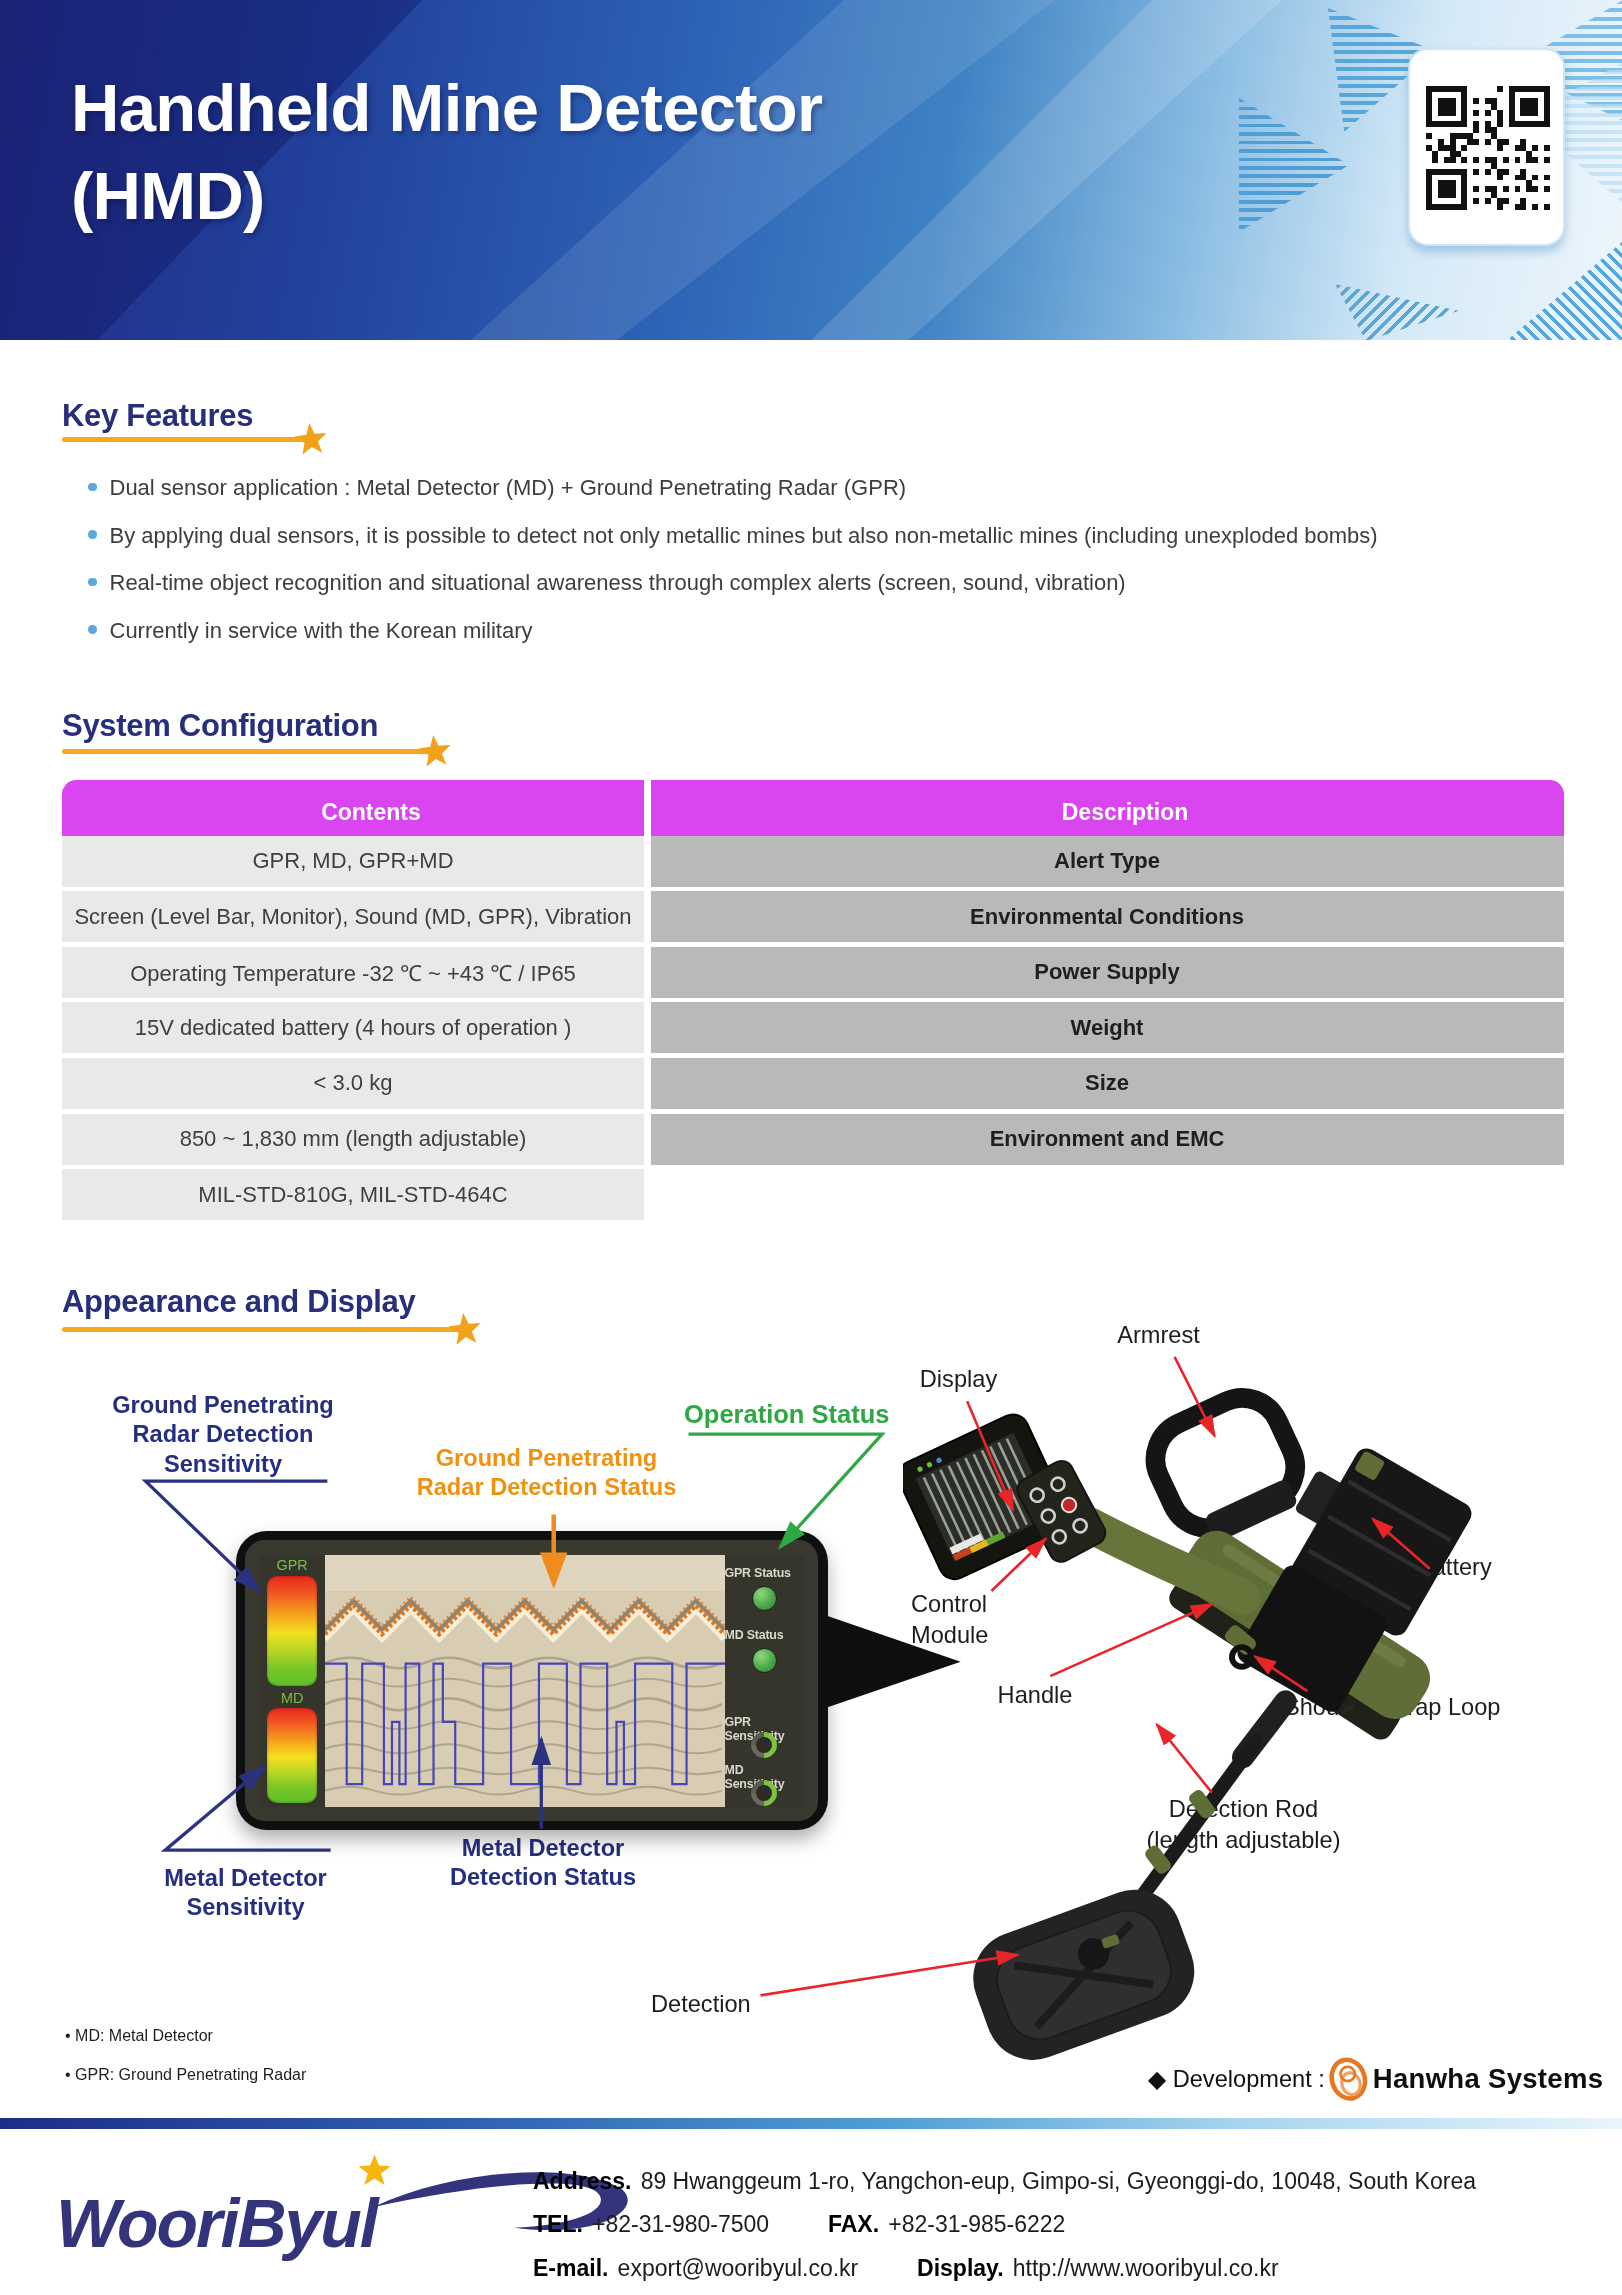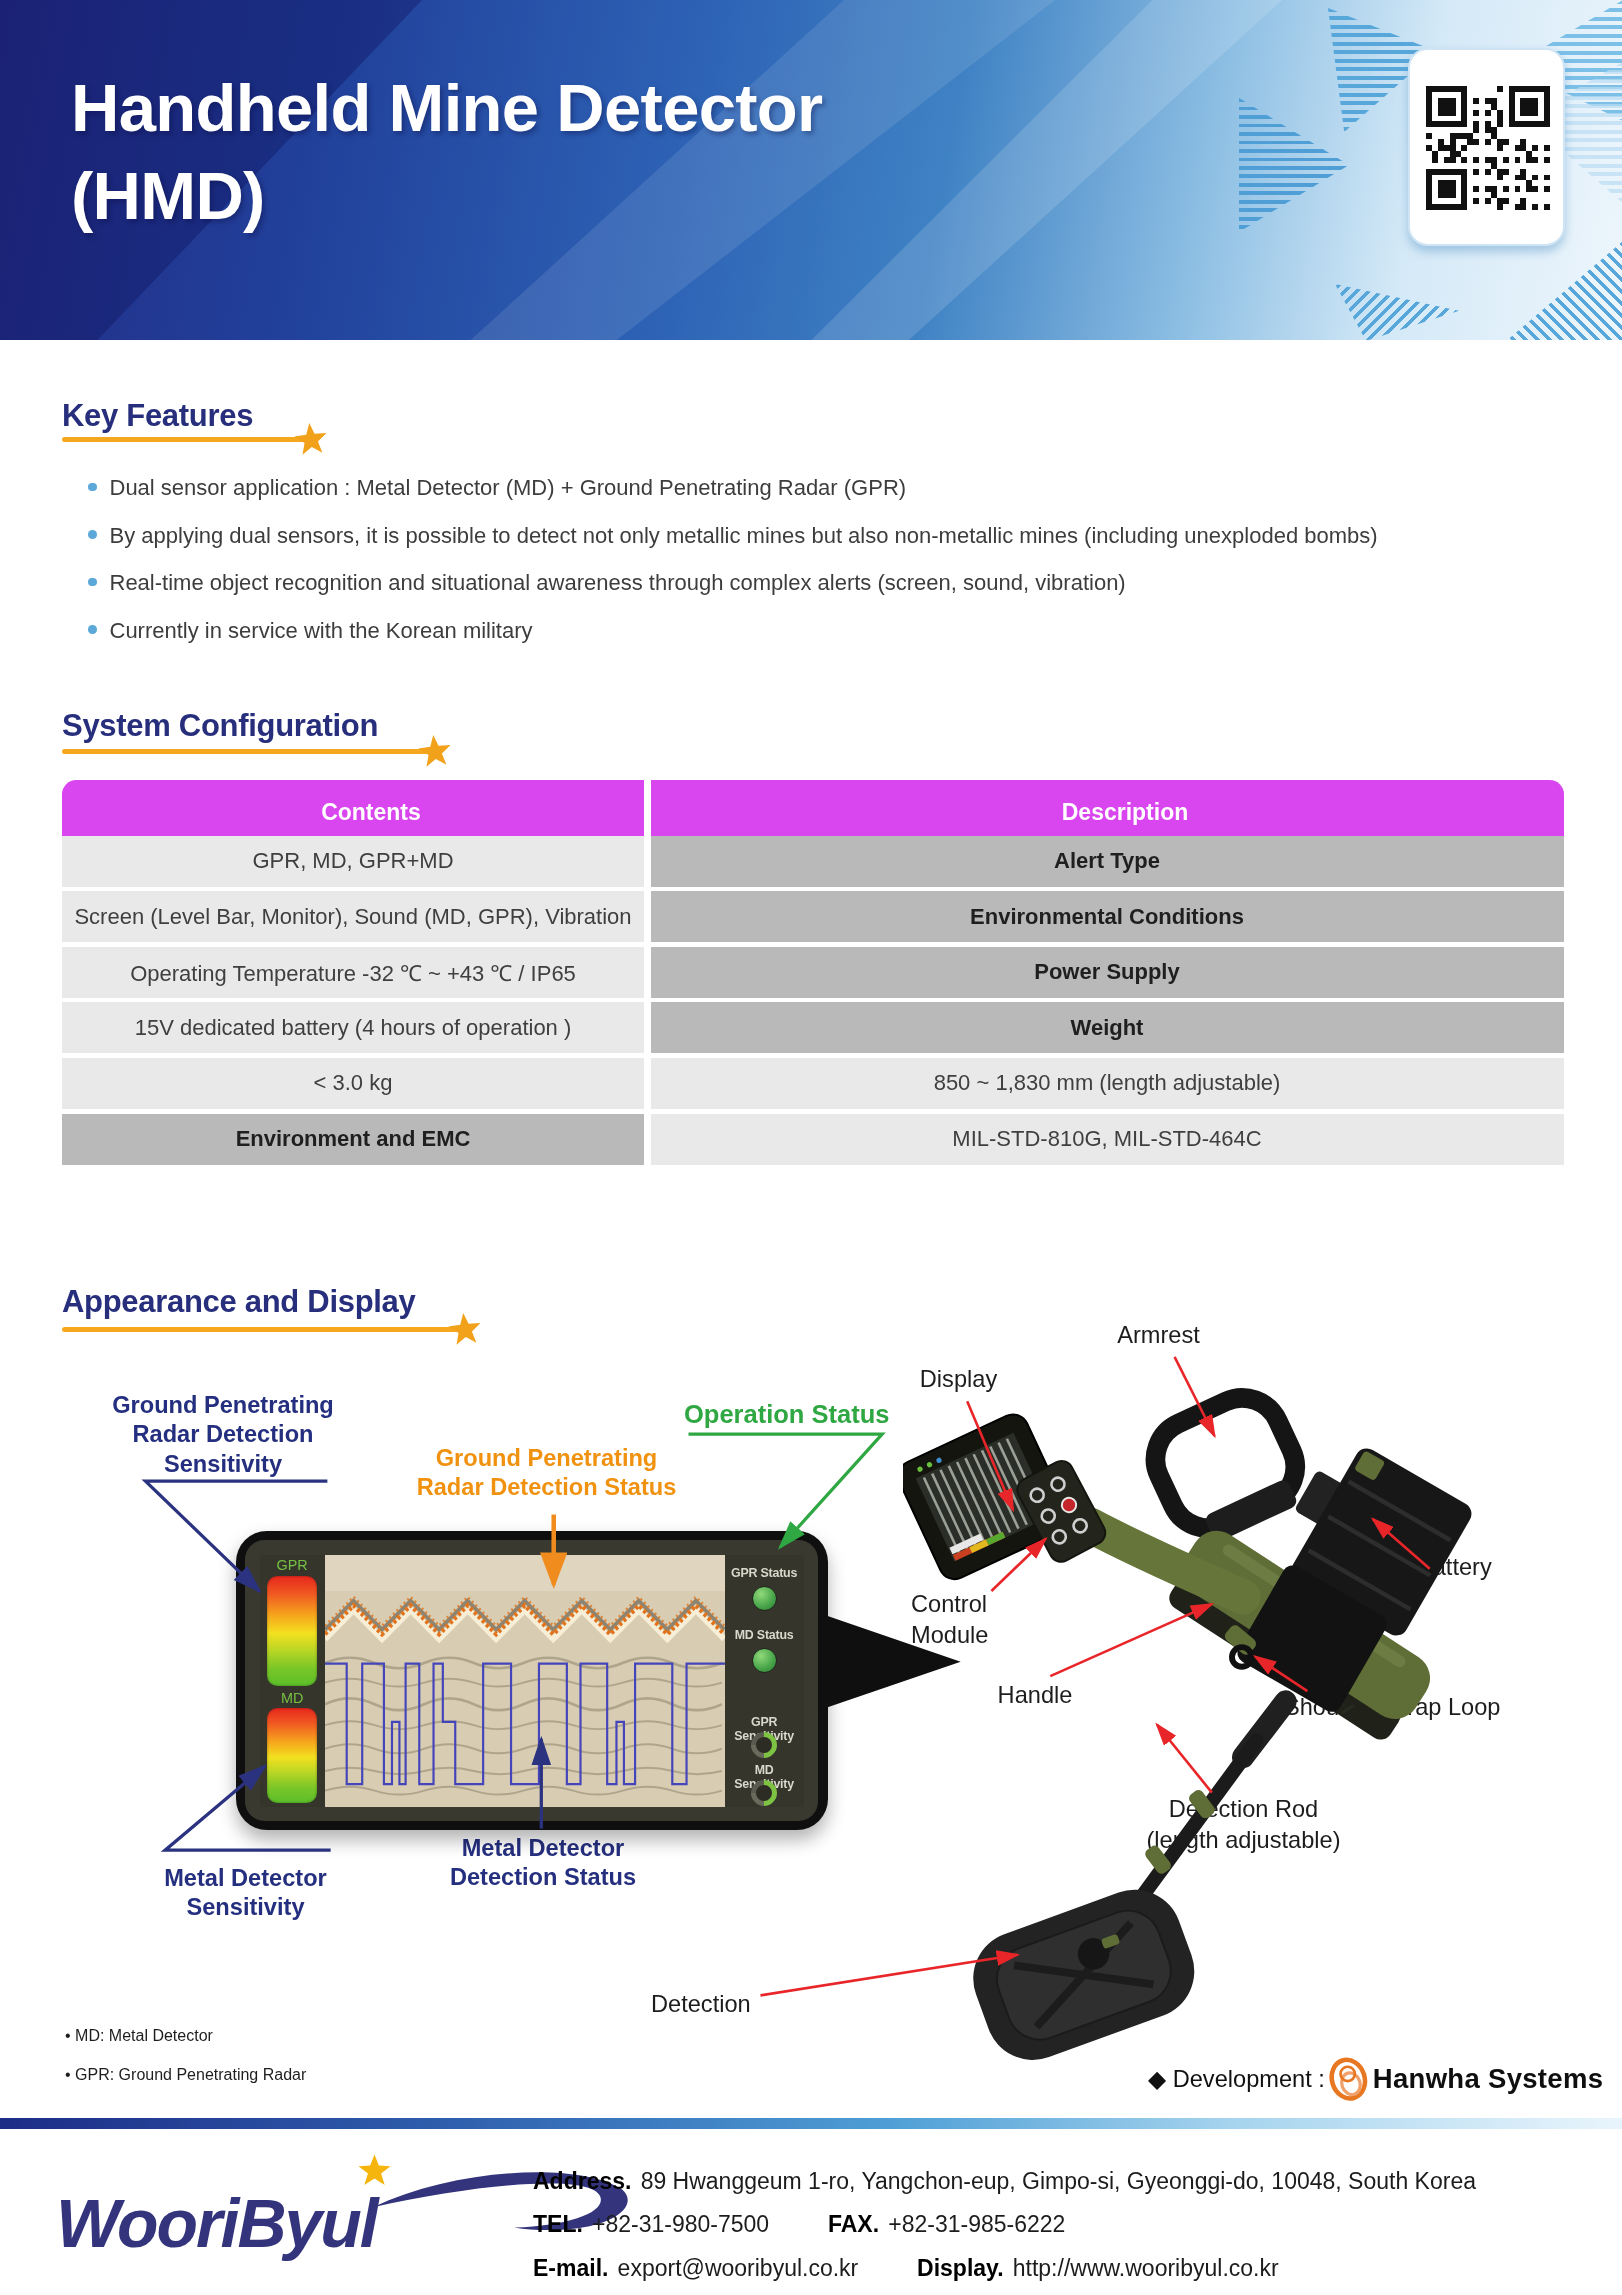--- a/index.html
+++ b/index.html
@@ -52,21 +52,21 @@
     border-radius:31px; box-shadow:0 9.2px 18.3px rgba(0,0,0,0.30); }
   .bezel { position:absolute; left:9.2px; top:9.2px; width:573px; height:281px; background:#393930; border-radius:19.6px; }
   .tab-screen { position:absolute; left:23.6px; top:23.6px; width:544px; height:252px; display:flex; }
   .side-left  { width:65px; height:252px; background:#35352c; position:relative; }
   .side-right { width:79px; height:252px; background:#35352c; position:relative; }
   .scan-area  { width:400px; height:252px; position:relative; background:#d8cdb2; }
   .bar-label { position:absolute; width:100%; text-align:center; font-size:14.4px; font-weight:normal; color:#76c043; }
   .grad-bar { position:absolute; left:7.9px; width:50px; border-radius:10.5px;
     background:linear-gradient(180deg,#e8271d 0%,#f05822 16%,#f6a61c 36%,#f3e01f 52%,#b8d625 68%,#7ac627 84%,#5bbf2a 100%);
     box-shadow:inset 0 0 2.6px rgba(0,0,0,0.4); }
-  .panel-label { position:absolute; width:100%; text-align:center; font-size:12.4px; font-weight:bold; color:#d8d8cb; letter-spacing:-0.2px; }
+  .panel-label { position:absolute; width:100%; text-align:left; font-size:12.4px; font-weight:bold; color:#d8d8cb; letter-spacing:-0.2px; }
   .led { position:absolute; left:27px; width:25px; height:25px; border-radius:50%; border:1.3px solid #20251e;
     background:radial-gradient(circle at 35% 30%,#90d97a,#46a348 60%,#2f7d33); }
   .knob { position:absolute; left:26px; width:26px; height:26px; border-radius:50%; border:5.2px solid #7dc242;
     border-top-color:#5a5a4e; border-left-color:#6a6a5c; transform:rotate(-45deg); background:#2c2c25; }
 
   
   .note { position:absolute; font-size:16px; color:#1e1e1e; }
   .dev-row { position:absolute; left:1148px; top:2055px; display:flex; align-items:center; gap:1px; }
   .dev-label { font-size:23.6px; color:#111111; }
   .dev-company { font-size:27.5px; font-weight:bold; color:#0f0f0f; letter-spacing:0.3px; }
@@ -230,20 +230,21 @@
 
   <div class="td td-right">GPR, MD, GPR+MD</div>
   <div class="td td-left">Alert Type</div>
   <div class="td td-right">Screen (Level Bar, Monitor), Sound (MD, GPR), Vibration</div>
   <div class="td td-left">Environmental Conditions</div>
   <div class="td td-right">Operating Temperature -32 ℃ ~ +43 ℃ / IP65</div>
   <div class="td td-left">Power Supply</div>
   <div class="td td-right">15V dedicated battery (4 hours of operation )</div>
   <div class="td td-left">Weight</div>
   <div class="td td-right">&lt; 3.0 kg</div>
+  <div class="td td-left">Size</div>
   <div class="td td-right">850 ~ 1,830 mm (length adjustable)</div>
   <div class="td td-left">Environment and EMC</div>
   <div class="td td-right">MIL-STD-810G, MIL-STD-464C</div>
 </div>
 
 <div class="section-heading" style="left:62px;top:1284px;">Appearance and Display</div>
 <div class="rule" style="left:62px;top:1327px;width:399px;"></div>
 <svg class="abs" style="left:448px;top:1313px;" width="34" height="34" viewBox="0 0 48 48">
   <polygon points="16.6,1.2 27.1,14.5 43.4,9.9 34,24 43.4,38.1 27.1,33.5 16.6,46.8 15.9,29.9 0,24 15.9,18.1" fill="#f2a21a" transform="rotate(12 24 24)"></polygon>
 </svg>

